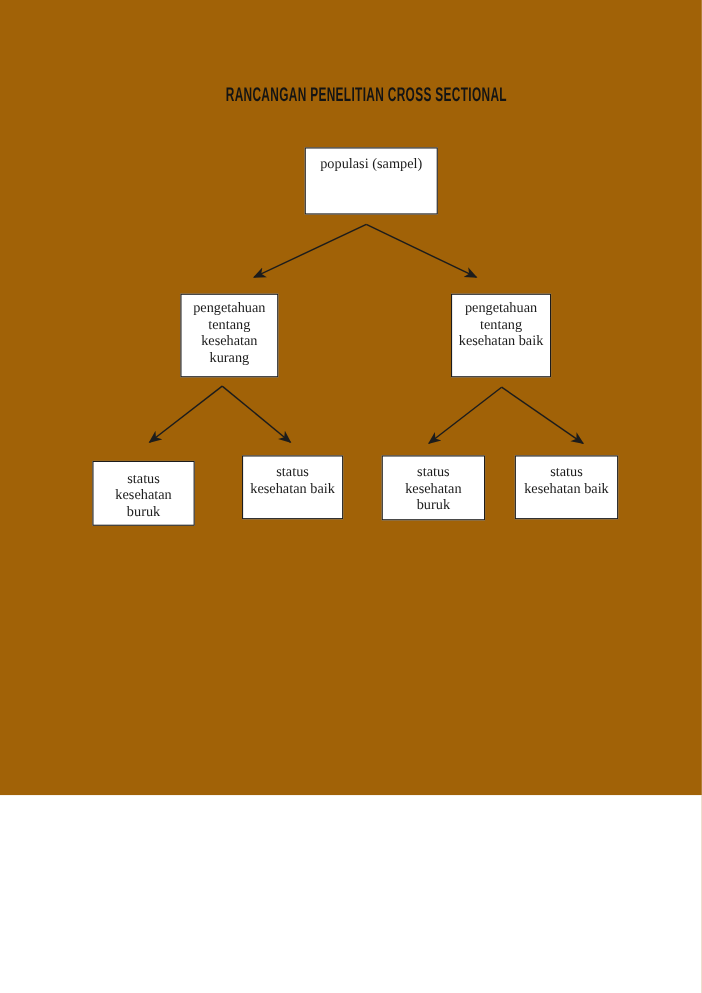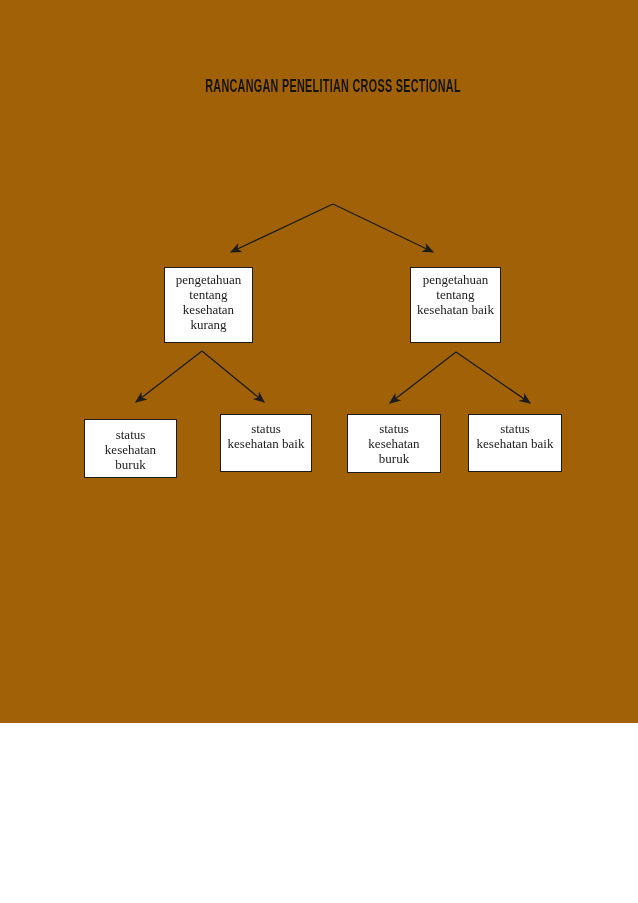--- a/index.html
+++ b/index.html
@@ -77,20 +77,21 @@
       </marker>
     </defs>
     <line x1="333" y1="204" x2="231" y2="252" stroke="#1c1c1c" stroke-width="1.3" marker-end="url(#ah)"></line>
     <line x1="333" y1="204" x2="433" y2="252" stroke="#1c1c1c" stroke-width="1.3" marker-end="url(#ah)"></line>
     <line x1="202" y1="351" x2="136" y2="402" stroke="#1c1c1c" stroke-width="1.3" marker-end="url(#ah)"></line>
     <line x1="202" y1="351" x2="264" y2="402" stroke="#1c1c1c" stroke-width="1.3" marker-end="url(#ah)"></line>
     <line x1="456" y1="352" x2="390" y2="403" stroke="#1c1c1c" stroke-width="1.3" marker-end="url(#ah)"></line>
     <line x1="456" y1="352" x2="530" y2="403" stroke="#1c1c1c" stroke-width="1.3" marker-end="url(#ah)"></line>
   </svg>
 
+  <div class="box b-populasi">populasi (sampel)</div>
 
   <div class="box b-pengetahuan-kurang">pengetahuan
 tentang
 kesehatan
 kurang</div>
 
   <div class="box b-pengetahuan-baik">pengetahuan
 tentang
 kesehatan baik</div>
 

